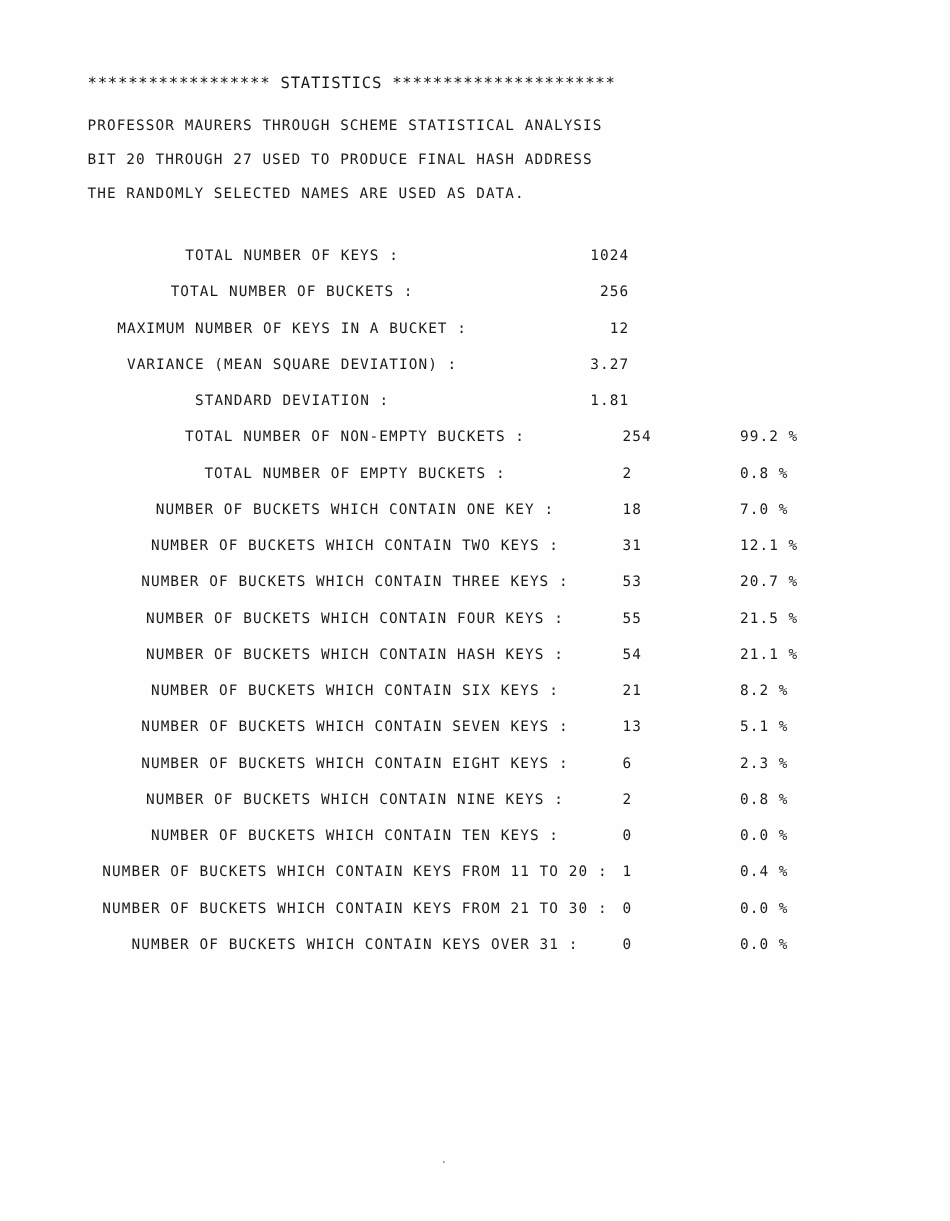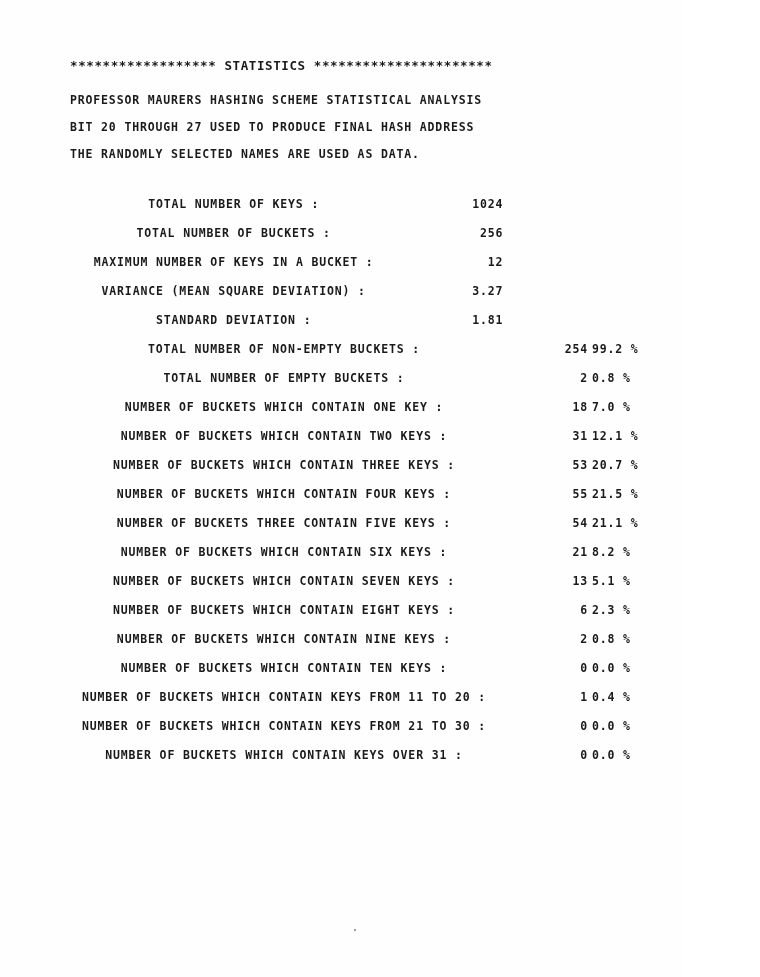--- a/index.html
+++ b/index.html
@@ -12,21 +12,20 @@
     height: 977px;
     font-family: "DejaVu Sans Mono", "Liberation Mono", monospace;
     color: #1a1a1a;
     overflow: hidden;
   }
   .page {
     position: relative;
     width: 685px;
     height: 977px;
     background: #fefefe;
-    font-weight: bold;
   }
   .sheet {
     position: absolute;
     left: 70px;
     top: 58px;
     width: 630px;
   }
   .banner {
     font-size: 12.5px;
     letter-spacing: 0.6px;
@@ -58,21 +57,21 @@
     width: 330px;
     text-align: center;
   }
   td.val-a {
     width: 110px;
     text-align: right;
     padding-right: 4px;
   }
   td.val-b {
     width: 90px;
-    text-align: right;
+    text-align: left;
     padding-right: 4px;
   }
   td.val-c {
     width: 90px;
     text-align: left;
     padding-right: 18px;
   }
   .footer-mark {
     position: absolute;
     left: 352px;
@@ -83,21 +82,21 @@
 </style>
 </head>
 <body>
 
 <div class="page">
   <div class="sheet">
 
     <div class="banner">****************** STATISTICS **********************</div>
 
     <div class="header-block">
-      <div class="header-line">PROFESSOR MAURERS HASHING SCHEME STATISTICAL ANALYSIS</div>
+      <div class="header-line">PROFESSOR MAURERS THROUGH SCHEME STATISTICAL ANALYSIS</div>
       <div class="header-line">BIT 20 THROUGH 27 USED TO PRODUCE FINAL HASH ADDRESS</div>
       <div class="header-line">THE RANDOMLY SELECTED NAMES ARE USED AS DATA.</div>
     </div>
 
     <table class="stats-table">
       <tbody>
         <tr>
           <td class="label">TOTAL NUMBER OF KEYS :</td>
           <td class="val-a">1024</td>
           <td class="val-b"></td>
@@ -156,21 +155,21 @@
           <td class="label" colspan="2">NUMBER OF BUCKETS WHICH CONTAIN THREE KEYS :</td>
           <td class="val-b">53</td>
           <td class="val-c">20.7 %</td>
         </tr>
         <tr>
           <td class="label" colspan="2">NUMBER OF BUCKETS WHICH CONTAIN FOUR KEYS :</td>
           <td class="val-b">55</td>
           <td class="val-c">21.5 %</td>
         </tr>
         <tr>
-          <td class="label" colspan="2">NUMBER OF BUCKETS THREE CONTAIN FIVE KEYS :</td>
+          <td class="label" colspan="2">NUMBER OF BUCKETS WHICH CONTAIN HASH KEYS :</td>
           <td class="val-b">54</td>
           <td class="val-c">21.1 %</td>
         </tr>
         <tr>
           <td class="label" colspan="2">NUMBER OF BUCKETS WHICH CONTAIN SIX KEYS :</td>
           <td class="val-b">21</td>
           <td class="val-c">8.2 %</td>
         </tr>
         <tr>
           <td class="label" colspan="2">NUMBER OF BUCKETS WHICH CONTAIN SEVEN KEYS :</td>

